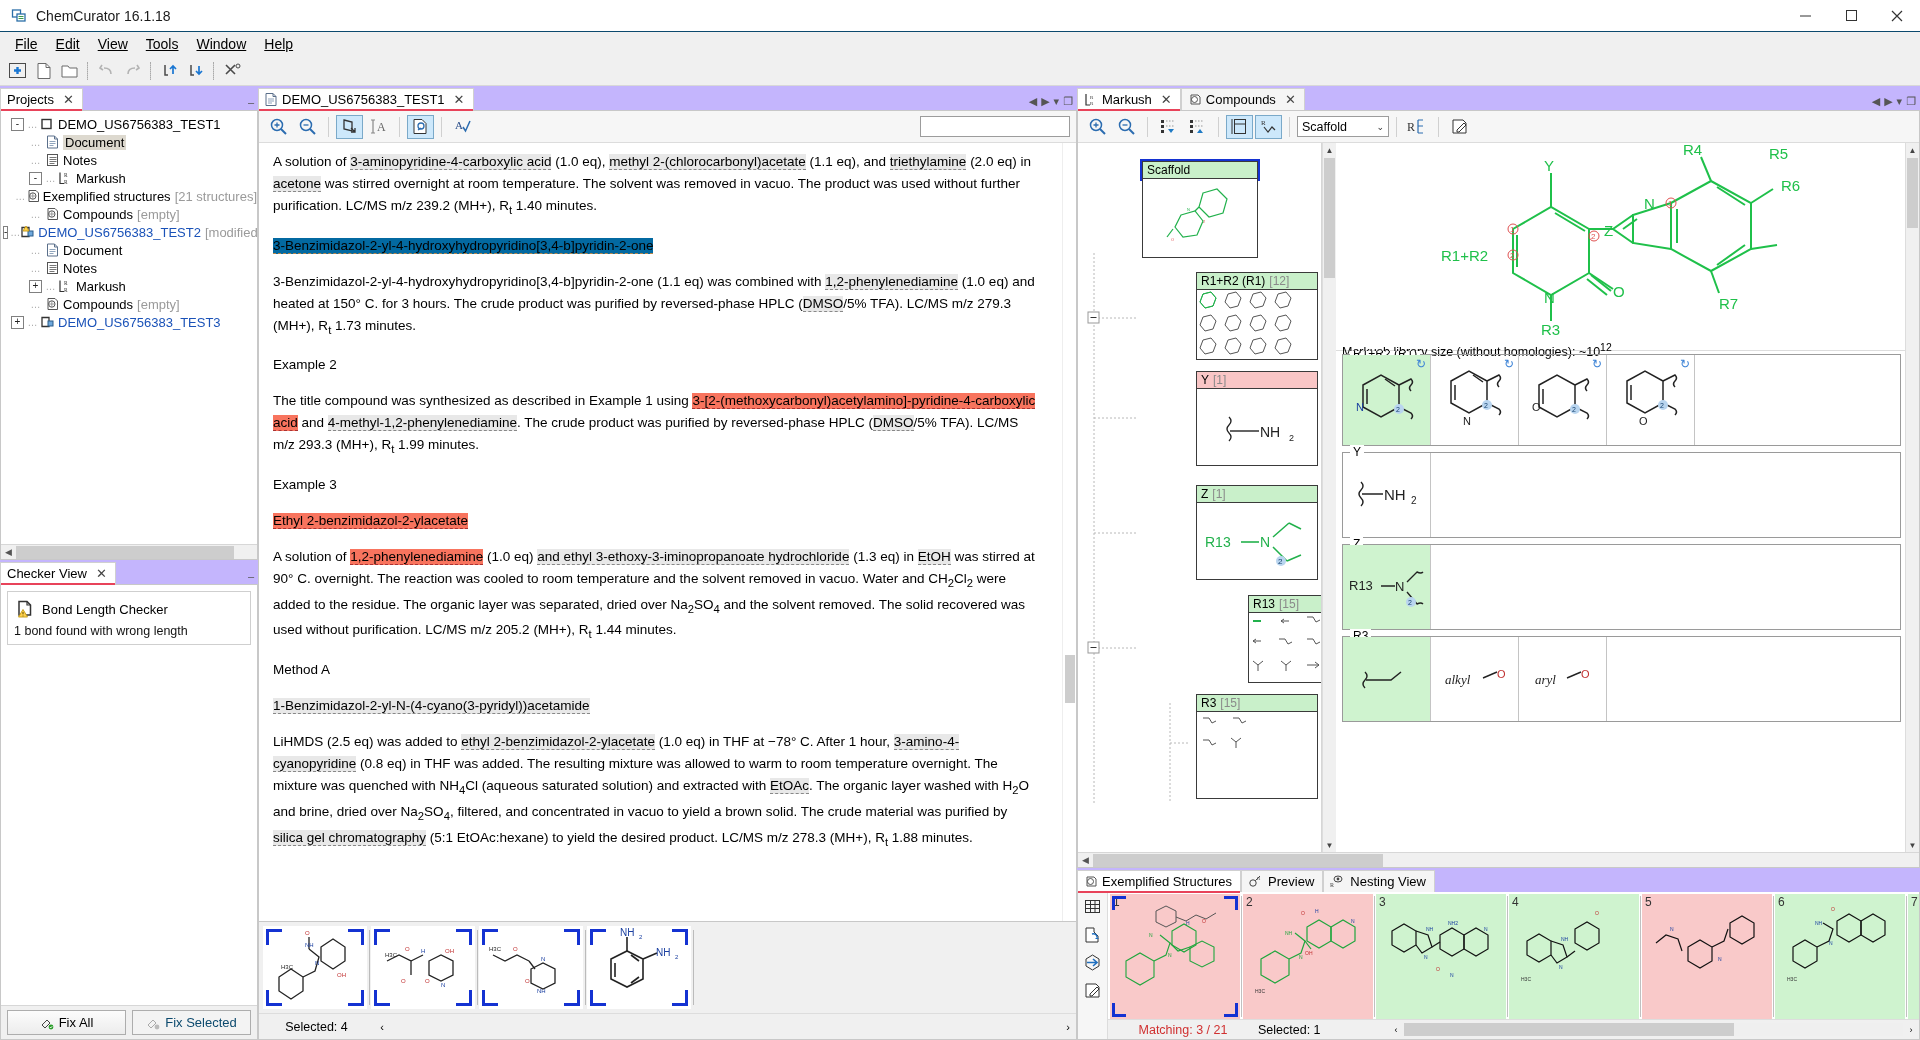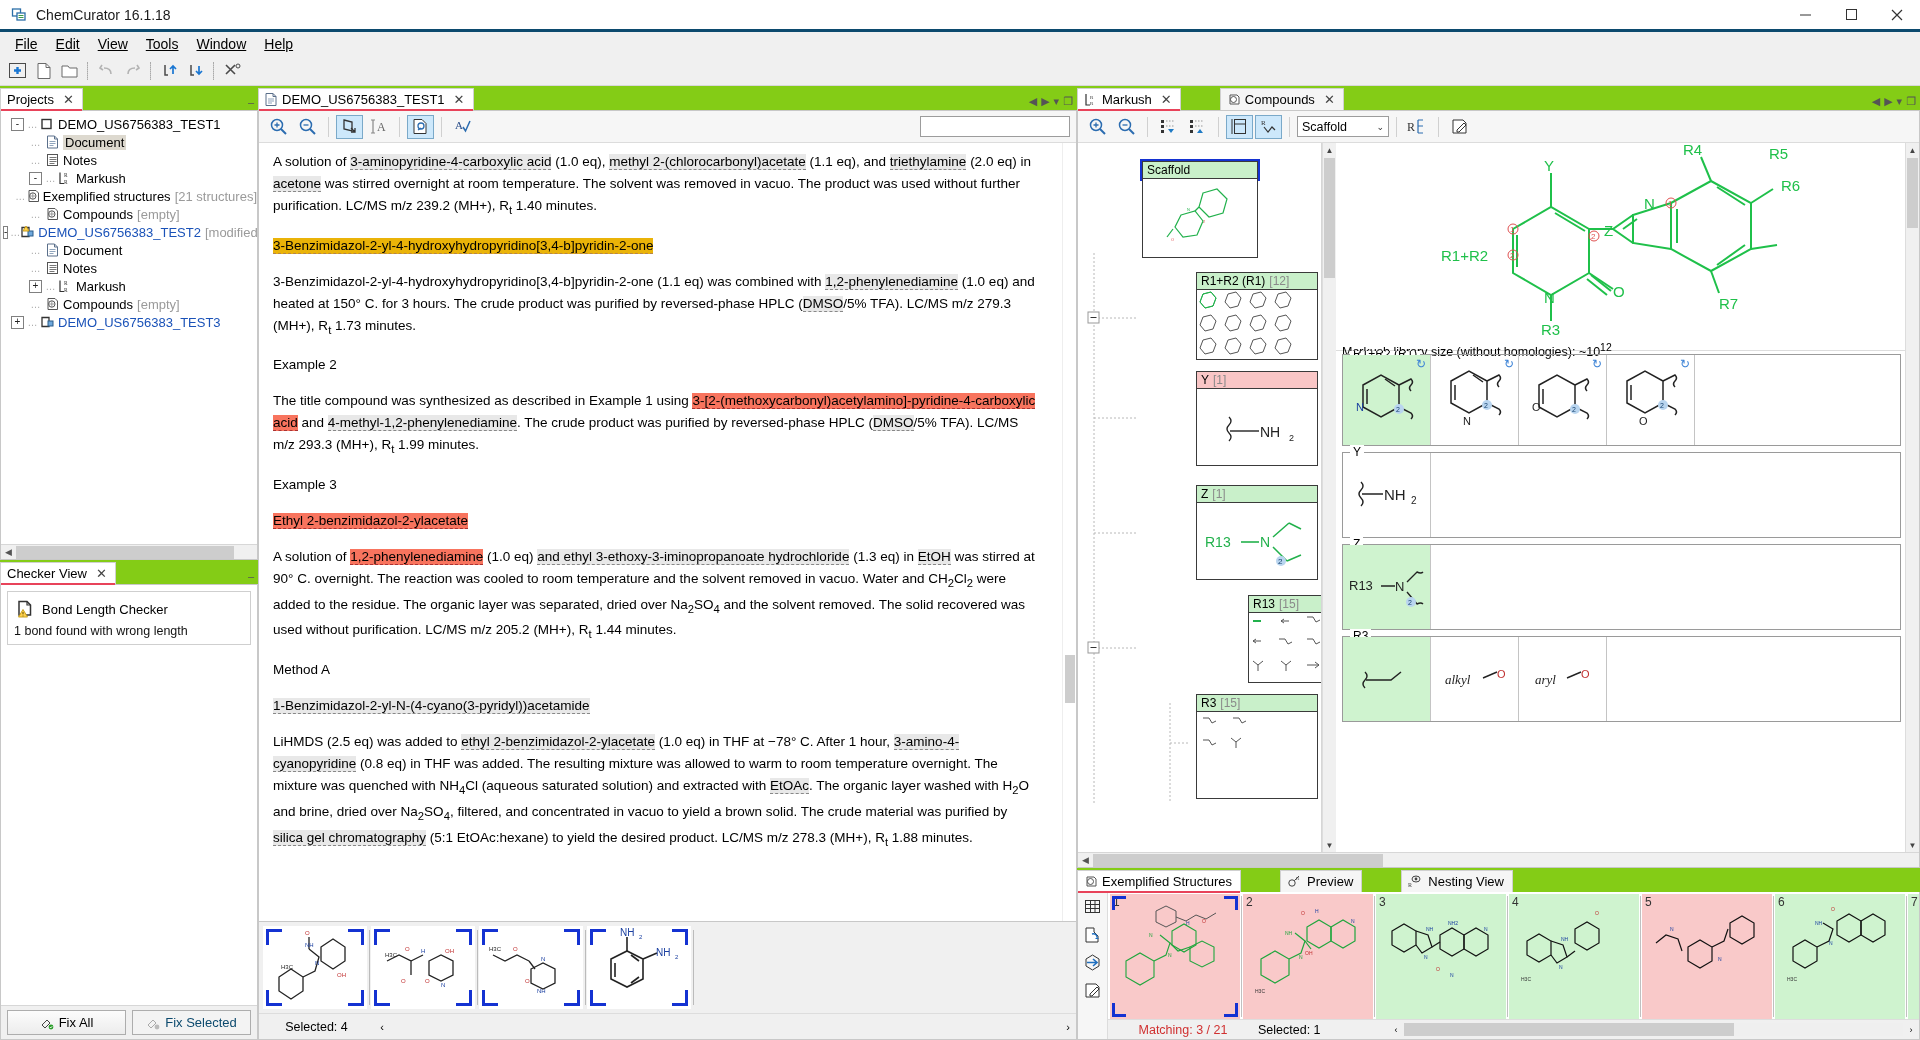--- a/index.html
+++ b/index.html
@@ -11,21 +11,21 @@
     font-family: "Liberation Sans", sans-serif;
     font-size: 13px;
     color: #000;
     background: #f0f0f0;
   }
   .app { width: 1920px; height: 1040px; display: flex; flex-direction: column; background: #f0f0f0; }
 
   
   .titlebar {
     height: 32px; background: #ffffff; display: flex; align-items: center;
-    border-bottom: 3px solid #0c4a6e; flex: none;
+    border-bottom: 1px solid #0c4a6e; flex: none;
   }
   .titlebar .appicon { width: 20px; height: 20px; margin: 0 6px 0 10px; position: relative; }
   .titlebar .title { font-size: 14px; color: #1a1a1a; }
   .winbtns { margin-left: auto; display: flex; height: 32px; }
   .winbtn { width: 46px; height: 32px; display: flex; align-items: center; justify-content: center; color: #333; }
 
   
   .menubar { height: 24px; background: #f0f0f0; display: flex; align-items: center; padding-left: 6px; flex: none; }
   .menuitem { padding: 2px 9px; font-size: 14px; color: #000; }
   .menuitem u { text-decoration: underline; }
@@ -33,21 +33,21 @@
   
   .toolbar { height: 30px; background: #f0f0f0; display: flex; align-items: center; padding-left: 4px; flex: none; border-bottom: 1px solid #d8d8d8;}
   .tb-btn { width: 26px; height: 24px; display: flex; align-items: center; justify-content: center; }
   .tb-sep { width: 1px; height: 18px; background: #c8c8c8; margin: 0 5px; border-left: 1px dotted #aaa; }
 
   
   .main { flex: 1; display: flex; min-height: 0; background: #f0f0f0; }
 
   
   .panel { display: flex; flex-direction: column; min-height: 0; min-width: 0; background: #f0f0f0; }
-  .tabstrip { height: 24px; display: flex; align-items: flex-end; background: #84cc16; position: relative; flex: none; gap: 39px; }
+  .tabstrip { height: 24px; display: flex; align-items: flex-end; background: #c4b5fd; position: relative; flex: none; }
   .tab {
     height: 22px; display: flex; align-items: center; gap: 5px; padding: 0 8px 0 6px;
     background: #fff; border: 1px solid #d0d0d0; border-bottom: none; font-size: 13px; position: relative;
   }
   .tab.active::after { content: ""; position: absolute; left: 0; right: 0; bottom: -1px; height: 2px; background: #e8435a; }
   .tab.inactive { background: #f5f5f5; }
   .tab .tclose { font-size: 13px; color: #444; margin-left: 4px; }
   .tabstrip-right { margin-left: auto; display: flex; align-items: center; gap: 4px; padding-right: 4px; padding-bottom: 2px; color: #555; font-size: 11px; }
 
   .panel-body { flex: 1; background: #fff; border: 1px solid #c8c8c8; min-height: 0; display: flex; flex-direction: column; }
@@ -85,21 +85,21 @@
   .dtb.on { background: #cde8fb; border: 1px solid #7aa9c9; }
   .dsep { width: 1px; height: 20px; background: #d0d0d0; margin: 0 5px; }
   .dsearch { margin-left: auto; width: 150px; height: 21px; border: 1px solid #9c9c9c; background: #fff; }
 
   
   .doc { flex: 1; background: #fff; overflow: hidden; position: relative; display: flex; }
   .doc-inner { flex: 1; padding: 8px 22px 0 14px; overflow: hidden; }
   .doc p { margin: 0 0 14px 0; line-height: 22px; font-size: 13.5px; }
   .hl-gray { background: #e8e8e8; border-bottom: 1px dashed #888; }
   .hl-red { background: #f8745e; border-bottom: 1px dashed #a33; }
-  .hl-orange { background: #eab308; border-bottom: 1px dashed #b5854a; }
+  .hl-orange { background: #0369a1; border-bottom: 1px dashed #b5854a; }
   .docvsb { width: 14px; background: #fff; border-left: 1px solid #eee; position: relative; }
   .docvsb .th { position: absolute; left: 2px; right: 1px; background: #cdcdcd; }
 
   
   .strip { height: 118px; background: #f0f0f0; border-top: 1px solid #c8c8c8; display: flex; flex-direction: column; flex: none;}
   .strip-cells { flex: 1; display: flex; align-items: stretch; padding: 4px 2px; gap: 0; overflow: hidden; }
   .scell { width: 104px; background: #fff; margin: 0 2px; position: relative; display: flex; align-items: center; justify-content: center; }
   .scell .br { position: absolute; width: 16px; height: 16px; border-color: #1432d2; border-style: solid; border-width: 0;}
   .scell .tl { top: 3px; left: 3px; border-top-width: 3px; border-left-width: 3px;}
   .scell .tr { top: 3px; right: 3px; border-top-width: 3px; border-right-width: 3px;}

